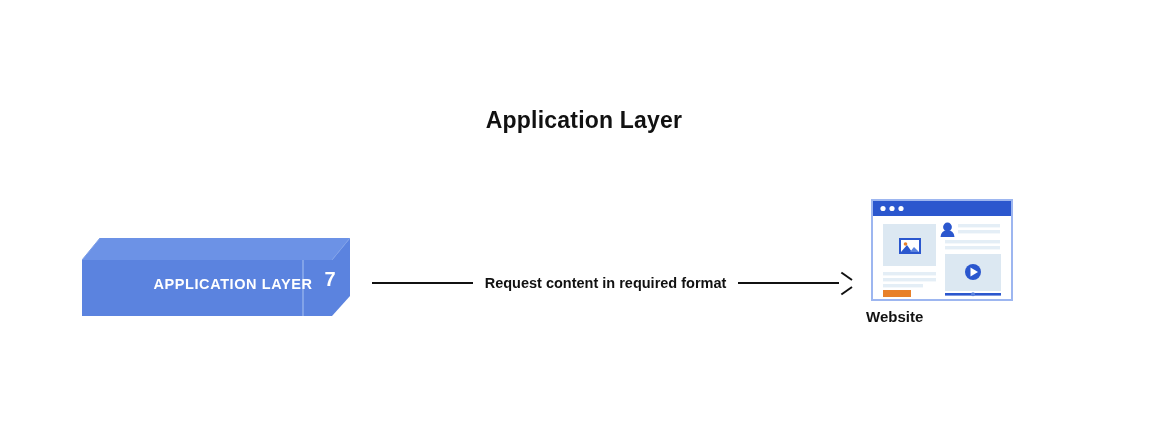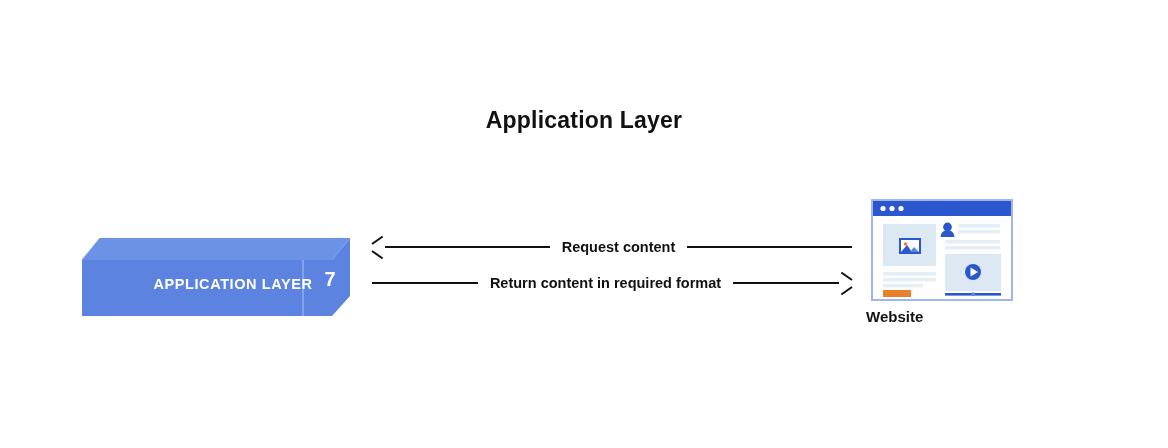--- a/index.html
+++ b/index.html
@@ -165,30 +165,24 @@
 
     <line x1="18" y1="0" x2="0" y2="22" stroke="#7FA0E8" stroke-width="1"></line>
     <line x1="268" y1="0" x2="250" y2="22" stroke="#7FA0E8" stroke-width="1"></line>
   </svg>
   <div class="layer-box-label">APPLICATION LAYER</div>
   <div class="layer-box-number">7</div>
 </div>
 
 <div class="arrow-block">
 
-  <div class="arrow-row top">
-    <span class="arrow-head left"></span>
-    <span class="arrow-line"></span>
-    <span class="arrow-label">Request content</span>
-    <span class="arrow-line"></span>
-  </div>
 
   <div class="arrow-row bottom">
     <span class="arrow-line"></span>
-    <span class="arrow-label">Return content in required format</span>
+    <span class="arrow-label">Request content in required format</span>
     <span class="arrow-line"></span>
     <span class="arrow-head right"></span>
   </div>
 
 </div>
 
 <div class="website-node">
   <svg width="152" height="110" viewBox="0 0 152 110">
 
     <rect x="6" y="4" width="140" height="100" fill="#FFFFFF" stroke="#9DB6F0" stroke-width="2"></rect>

